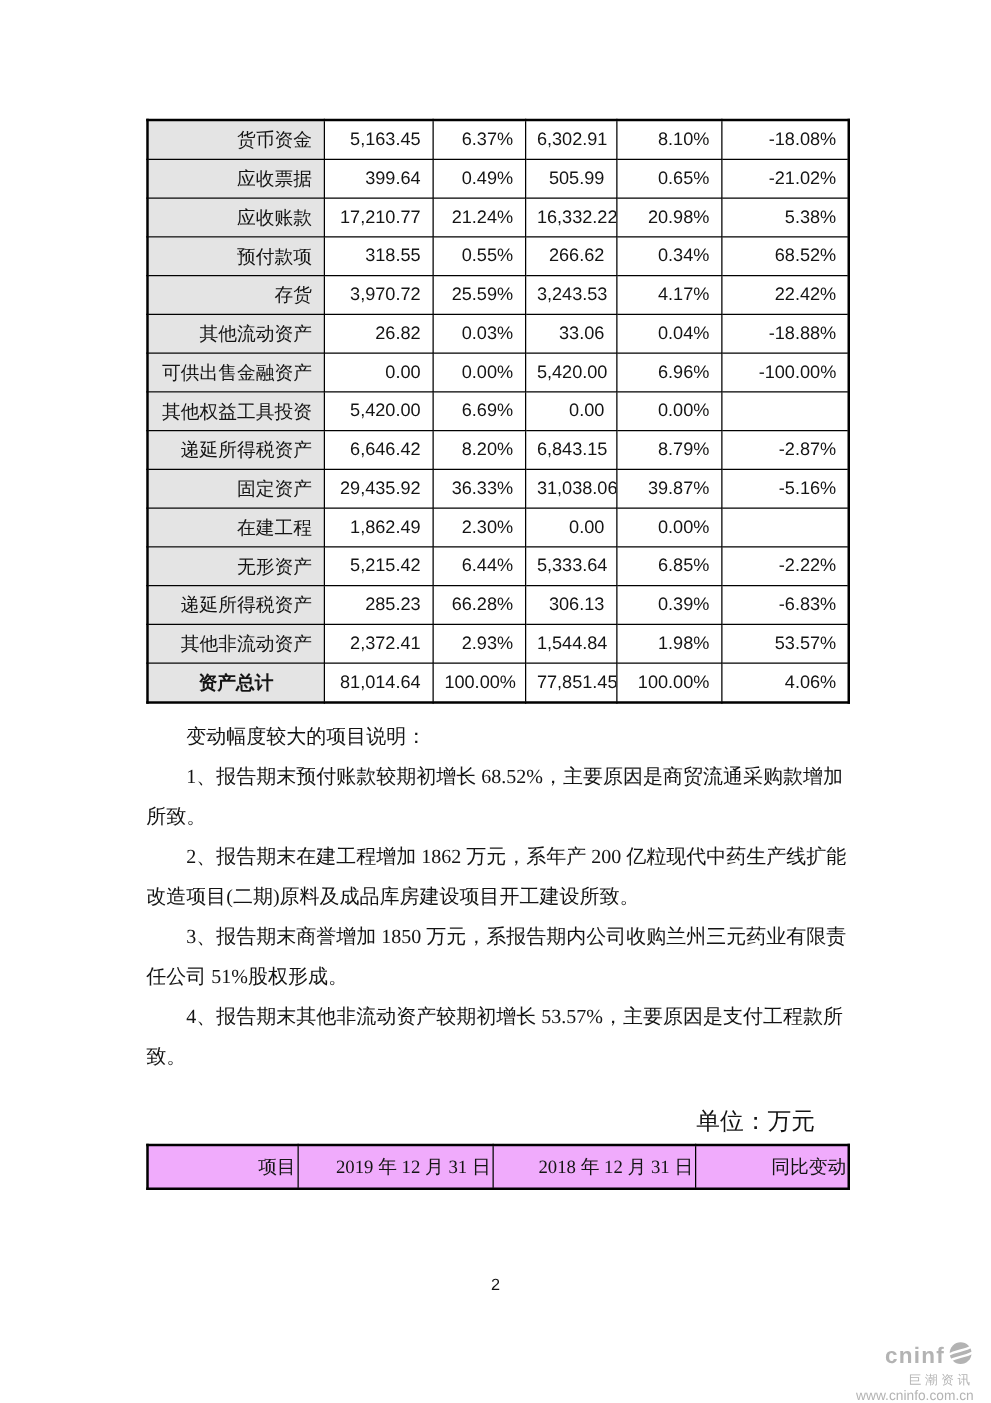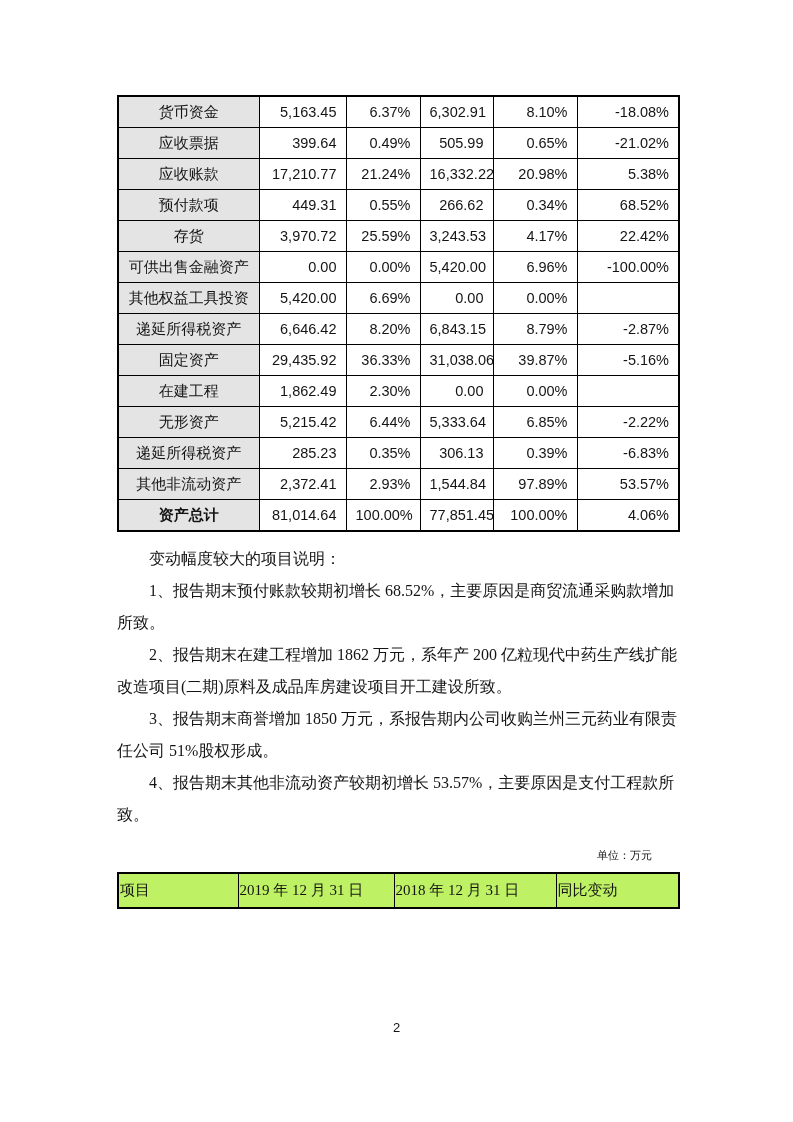--- a/index.html
+++ b/index.html
@@ -25,21 +25,21 @@
     border:1px solid #000;
     height:30px;
     padding:0 9px;
     overflow:hidden;
     white-space:nowrap;
   }
   td.cell-name {
     background:#e4e4e4;
     font-family:"Liberation Serif", serif;
     font-size:15px;
-    text-align:center;
+    text-align:right;
   }
   td.cell-num {
     font-family:"Liberation Sans", sans-serif;
     font-size:14.5px;
     text-align:right;
     background:#ffffff;
   }
   tr.total-row td.cell-name {
     text-align:center;
     font-weight:bold;
@@ -48,38 +48,38 @@
   col.c3{width:73px;} col.c4{width:84px;} col.c5{width:102px;}
 
   
   .notes { margin-top:11px; font-size:16px; line-height:32px; }
   .notes p { margin:0; text-indent:32px; }
 
   .section-heading {
     font-size:16px; line-height:32px; text-indent:32px; margin:0;
   }
   .unit-line {
-    font-size:11px; line-height:24px; text-align:right;
-    padding-right:26px; margin-top:12px; margin-bottom:5px;
+    font-size:19px; line-height:24px; text-align:right;
+    padding-right:26px; margin-top:24px; margin-bottom:5px;
   }
 
   
   table.liability-table {
     border-collapse:collapse;
     width:561px;
     border:2px solid #000;
     table-layout:fixed;
   }
   table.liability-table th {
     border:1px solid #000;
     height:31px;
-    background:#bef264;
+    background:#f0abfc;
     font-weight:normal;
     font-size:15px;
-    text-align:left;
+    text-align:right;
     font-family:"Liberation Serif", serif;
     white-space:nowrap;
   }
   col.l0{width:120px;} col.l1{width:156px;} col.l2{width:162px;} col.l3{width:123px;}
 
   
   .page-number {
     position:absolute; left:0; top:1020px; width:793px;
     text-align:center; font-size:13px;
     font-family:"Liberation Sans", sans-serif;
@@ -134,35 +134,43 @@
           <tr>
             <td class="cell-name">应收账款</td>
             <td class="cell-num">17,210.77</td>
             <td class="cell-num">21.24%</td>
             <td class="cell-num">16,332.22</td>
             <td class="cell-num">20.98%</td>
             <td class="cell-num">5.38%</td>
           </tr>
           <tr>
             <td class="cell-name">预付款项</td>
-            <td class="cell-num">449.31</td>
+            <td class="cell-num">318.55</td>
             <td class="cell-num">0.55%</td>
             <td class="cell-num">266.62</td>
             <td class="cell-num">0.34%</td>
             <td class="cell-num">68.52%</td>
           </tr>
           <tr>
             <td class="cell-name">存货</td>
             <td class="cell-num">3,970.72</td>
             <td class="cell-num">25.59%</td>
             <td class="cell-num">3,243.53</td>
             <td class="cell-num">4.17%</td>
             <td class="cell-num">22.42%</td>
           </tr>
           <tr>
+            <td class="cell-name">其他流动资产</td>
+            <td class="cell-num">26.82</td>
+            <td class="cell-num">0.03%</td>
+            <td class="cell-num">33.06</td>
+            <td class="cell-num">0.04%</td>
+            <td class="cell-num">-18.88%</td>
+          </tr>
+          <tr>
             <td class="cell-name">可供出售金融资产</td>
             <td class="cell-num">0.00</td>
             <td class="cell-num">0.00%</td>
             <td class="cell-num">5,420.00</td>
             <td class="cell-num">6.96%</td>
             <td class="cell-num">-100.00%</td>
           </tr>
           <tr>
             <td class="cell-name">其他权益工具投资</td>
             <td class="cell-num">5,420.00</td>
@@ -199,31 +207,31 @@
             <td class="cell-name">无形资产</td>
             <td class="cell-num">5,215.42</td>
             <td class="cell-num">6.44%</td>
             <td class="cell-num">5,333.64</td>
             <td class="cell-num">6.85%</td>
             <td class="cell-num">-2.22%</td>
           </tr>
           <tr>
             <td class="cell-name">递延所得税资产</td>
             <td class="cell-num">285.23</td>
-            <td class="cell-num">0.35%</td>
+            <td class="cell-num">66.28%</td>
             <td class="cell-num">306.13</td>
             <td class="cell-num">0.39%</td>
             <td class="cell-num">-6.83%</td>
           </tr>
           <tr>
             <td class="cell-name">其他非流动资产</td>
             <td class="cell-num">2,372.41</td>
             <td class="cell-num">2.93%</td>
             <td class="cell-num">1,544.84</td>
-            <td class="cell-num">97.89%</td>
+            <td class="cell-num">1.98%</td>
             <td class="cell-num">53.57%</td>
           </tr>
           <tr class="total-row">
             <td class="cell-name">资产总计</td>
             <td class="cell-num">81,014.64</td>
             <td class="cell-num">100.00%</td>
             <td class="cell-num">77,851.45</td>
             <td class="cell-num">100.00%</td>
             <td class="cell-num">4.06%</td>
           </tr>
@@ -254,13 +262,27 @@
         <th>2018 年 12 月 31 日</th>
         <th>同比变动</th>
       </tr>
     </tbody>
       </table>
 
   </div>
 
   <div class="page-number">2</div>
 
+  <div class="cninfo-logo">
+    <div class="logo-row">
+      <span class="logo-brand">cninf</span>
+      <span>
+        <svg width="21" height="21" viewBox="0 0 24 24">
+          <circle cx="12" cy="12" r="10" fill="#b3b3b3"></circle>
+          <path d="M1 13.5c7.5-4.2 14-3.2 22-8" stroke="#ffffff" stroke-width="2.2" fill="none"></path>
+          <path d="M2 19c7.5-4.2 13.5-3.4 21-7.5" stroke="#ffffff" stroke-width="2.2" fill="none"></path>
+        </svg>
+      </span>
+    </div>
+    <div class="logo-cn">巨潮资讯</div>
+    <div class="logo-url">www.cninfo.com.cn</div>
+  </div>
 </div>
 
 </body></html>

